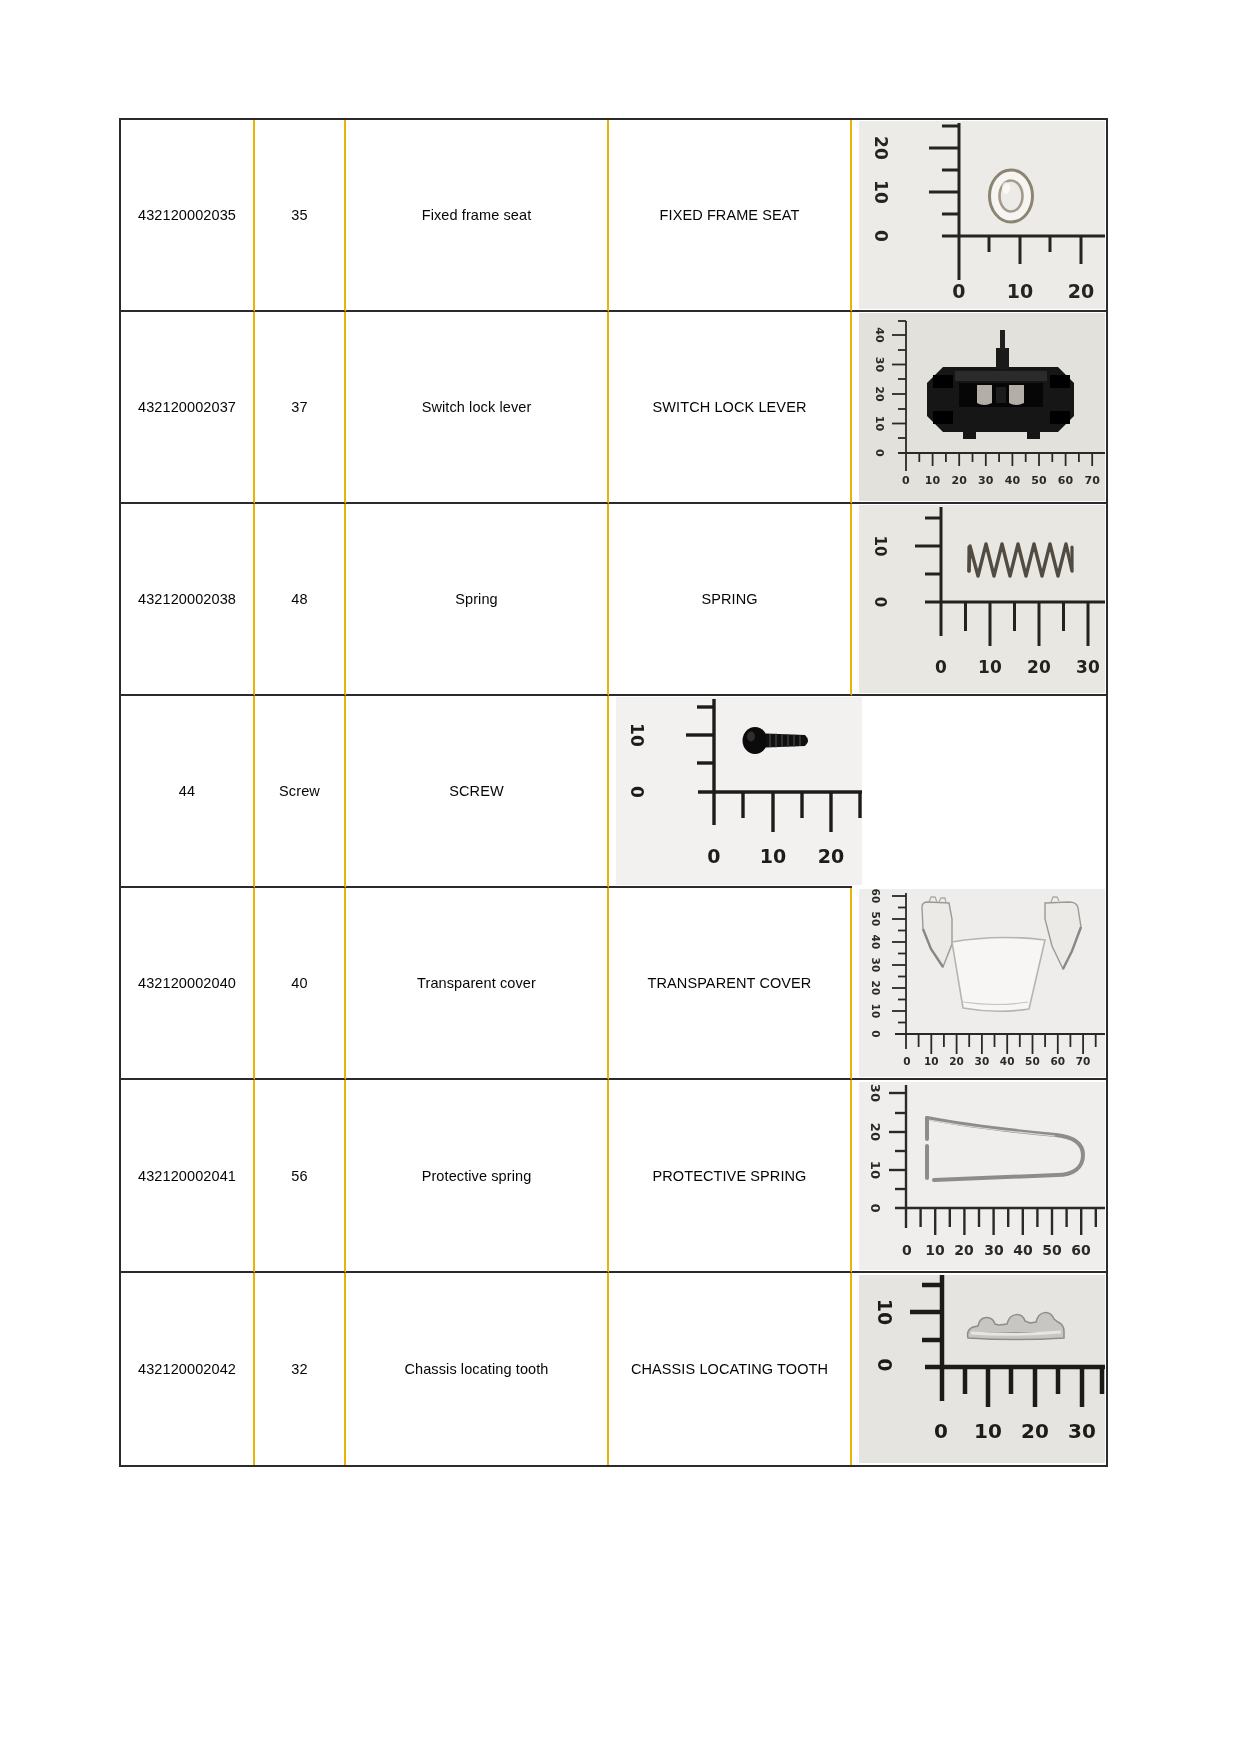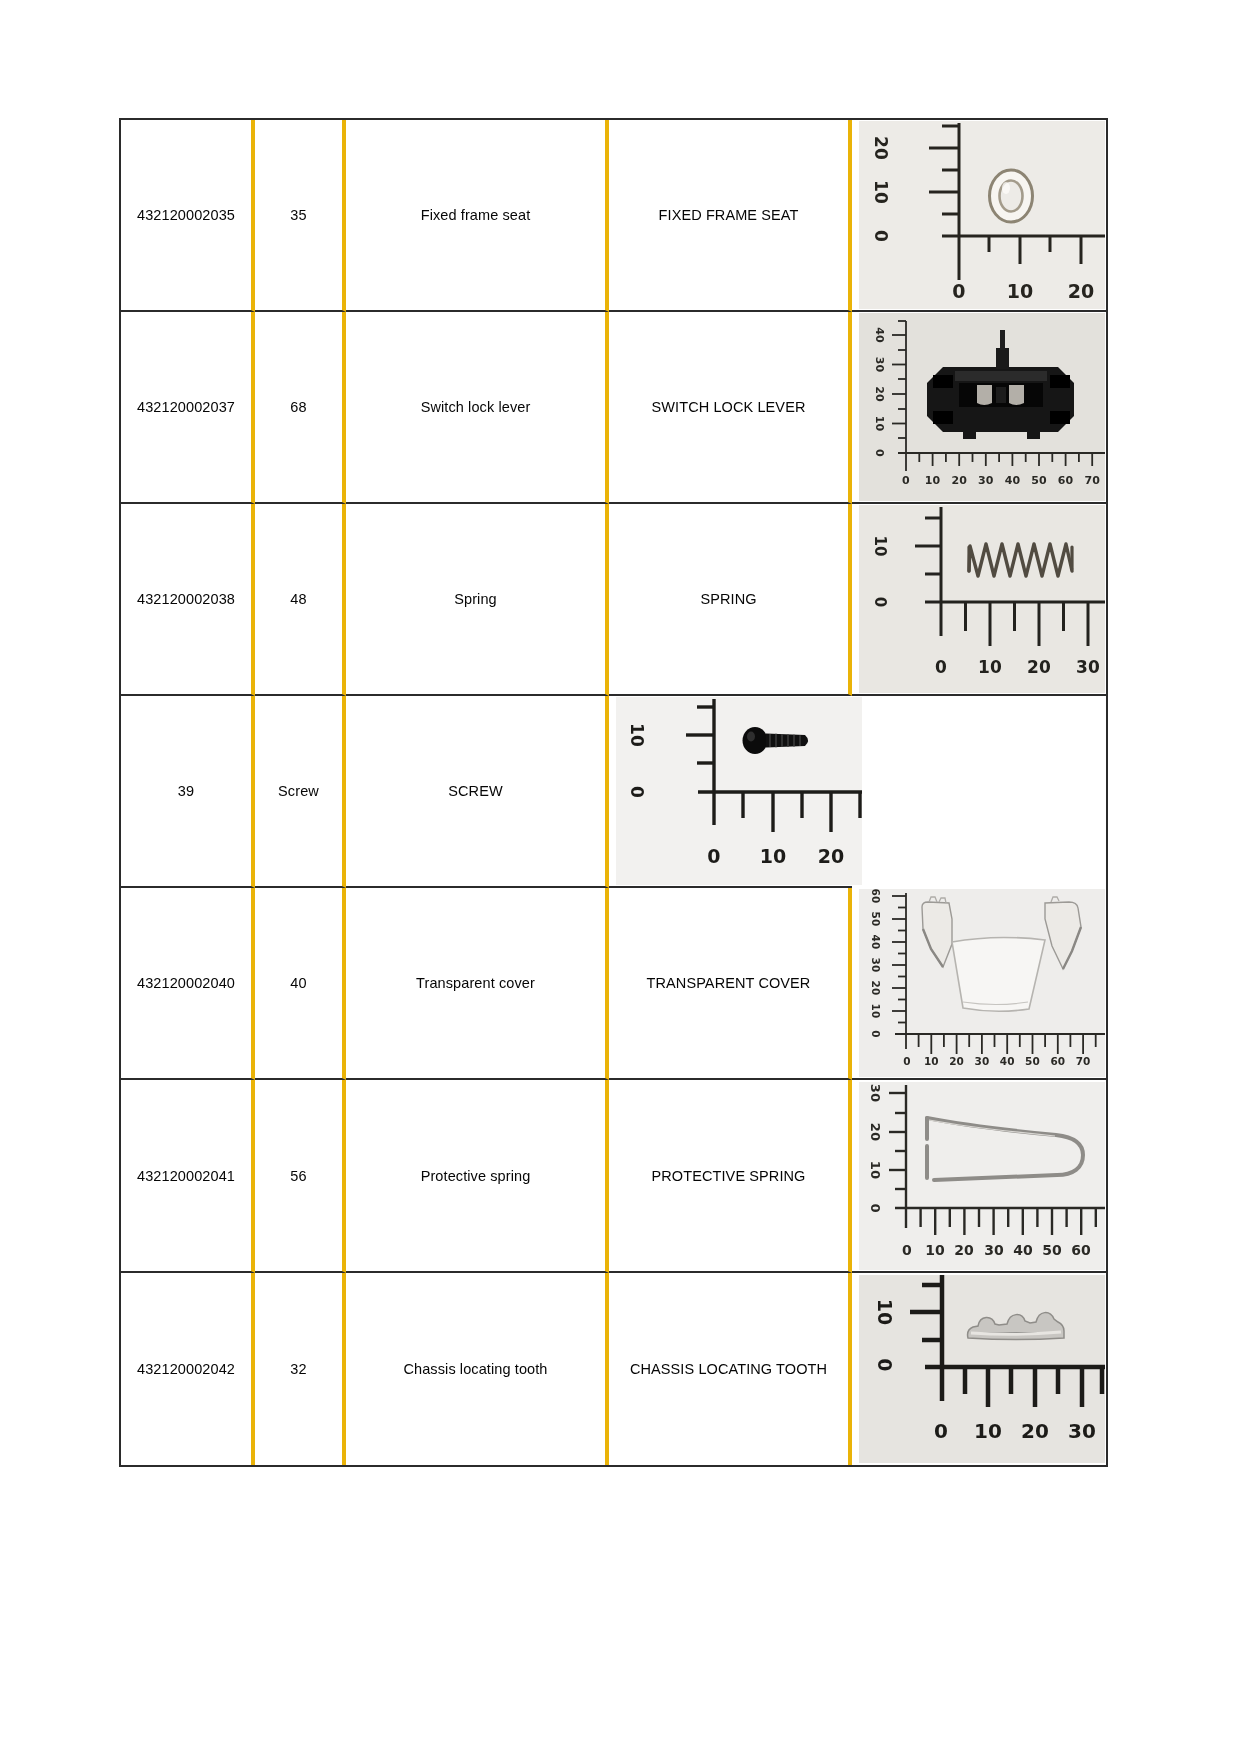--- a/index.html
+++ b/index.html
@@ -1,20 +1,20 @@
 <!DOCTYPE html>
 <html><head>
 <meta charset="utf-8">
 <style>
   html,body{margin:0;padding:0;background:#ffffff;}
   body{width:1240px;height:1754px;position:relative;font-family:"Liberation Sans",sans-serif;}
   .page{position:absolute;left:0;top:0;width:1240px;height:1754px;background:#ffffff;overflow:hidden;}
   .parts-table{position:absolute;left:119px;top:118px;width:985px;border:2px solid #2b2b2b;}
   .row{display:grid;grid-template-columns:134px 91px 263px 243px 254px;height:192.1px;}
-  .cell{box-sizing:border-box;border-right:4px solid #eab308;border-bottom:2px solid #2b2b2b;
+  .cell{box-sizing:border-box;border-right:2px solid #eab308;border-bottom:2px solid #2b2b2b;
         display:flex;align-items:center;justify-content:center;
         font-size:14.5px;color:#060606;letter-spacing:0.1px;background:#ffffff;}
   .cell:last-child{border-right:none;}
   .row:last-child .cell{border-bottom:none;}
   .c-photo{justify-content:flex-start;padding-left:7px;}
   .photo{line-height:0;}
   .photo svg{display:block;}
   .photo text{font-family:"DejaVu Sans",sans-serif;font-weight:bold;}
 </style>
 </head>
@@ -62,21 +62,21 @@
             </svg>
           </div>
     </div>
   </div>
 
   <div class="row">
     <div class="cell c-num">
       <span class="t-num">432120002037</span>
     </div>
     <div class="cell c-idx">
-      <span class="t-idx">68</span>
+      <span class="t-idx">37</span>
     </div>
     <div class="cell c-name">
       <span class="t-name">Switch lock lever</span>
     </div>
     <div class="cell c-caps">
       <span class="t-caps">SWITCH LOCK LEVER</span>
     </div>
     <div class="cell c-photo">
       <div class="photo">
             <svg width="246" height="188" viewBox="0 0 246 188" xmlns="http://www.w3.org/2000/svg">
@@ -174,21 +174,21 @@
               <text x="229" y="162" font-size="17" fill="#23221e" text-anchor="middle" dominant-baseline="central">30</text>
               <path d="M110,66 L111,41 L119,71 L127,39 L135,71 L143,39 L151,71 L159,39 L167,71 L175,39 L183,71 L191,39 L199,71 L207,39 L213,66" fill="none" stroke="#514b41" stroke-width="3.4" stroke-linejoin="round" stroke-linecap="round"></path>
               <path d="M110,42 L110,66 M213,42 L213,64" stroke="#514b41" stroke-width="3.2" stroke-linecap="round"></path>
             </svg>
           </div>
     </div>
   </div>
 
   <div class="row">
     <div class="cell c-idx">
-      <span class="t-idx">39</span>
+      <span class="t-idx">44</span>
     </div>
     <div class="cell c-name">
       <span class="t-name">Screw</span>
     </div>
     <div class="cell c-caps">
       <span class="t-caps">SCREW</span>
     </div>
     <div class="cell c-photo">
       <div class="photo">
             <svg width="246" height="188" viewBox="0 0 246 188" xmlns="http://www.w3.org/2000/svg">

